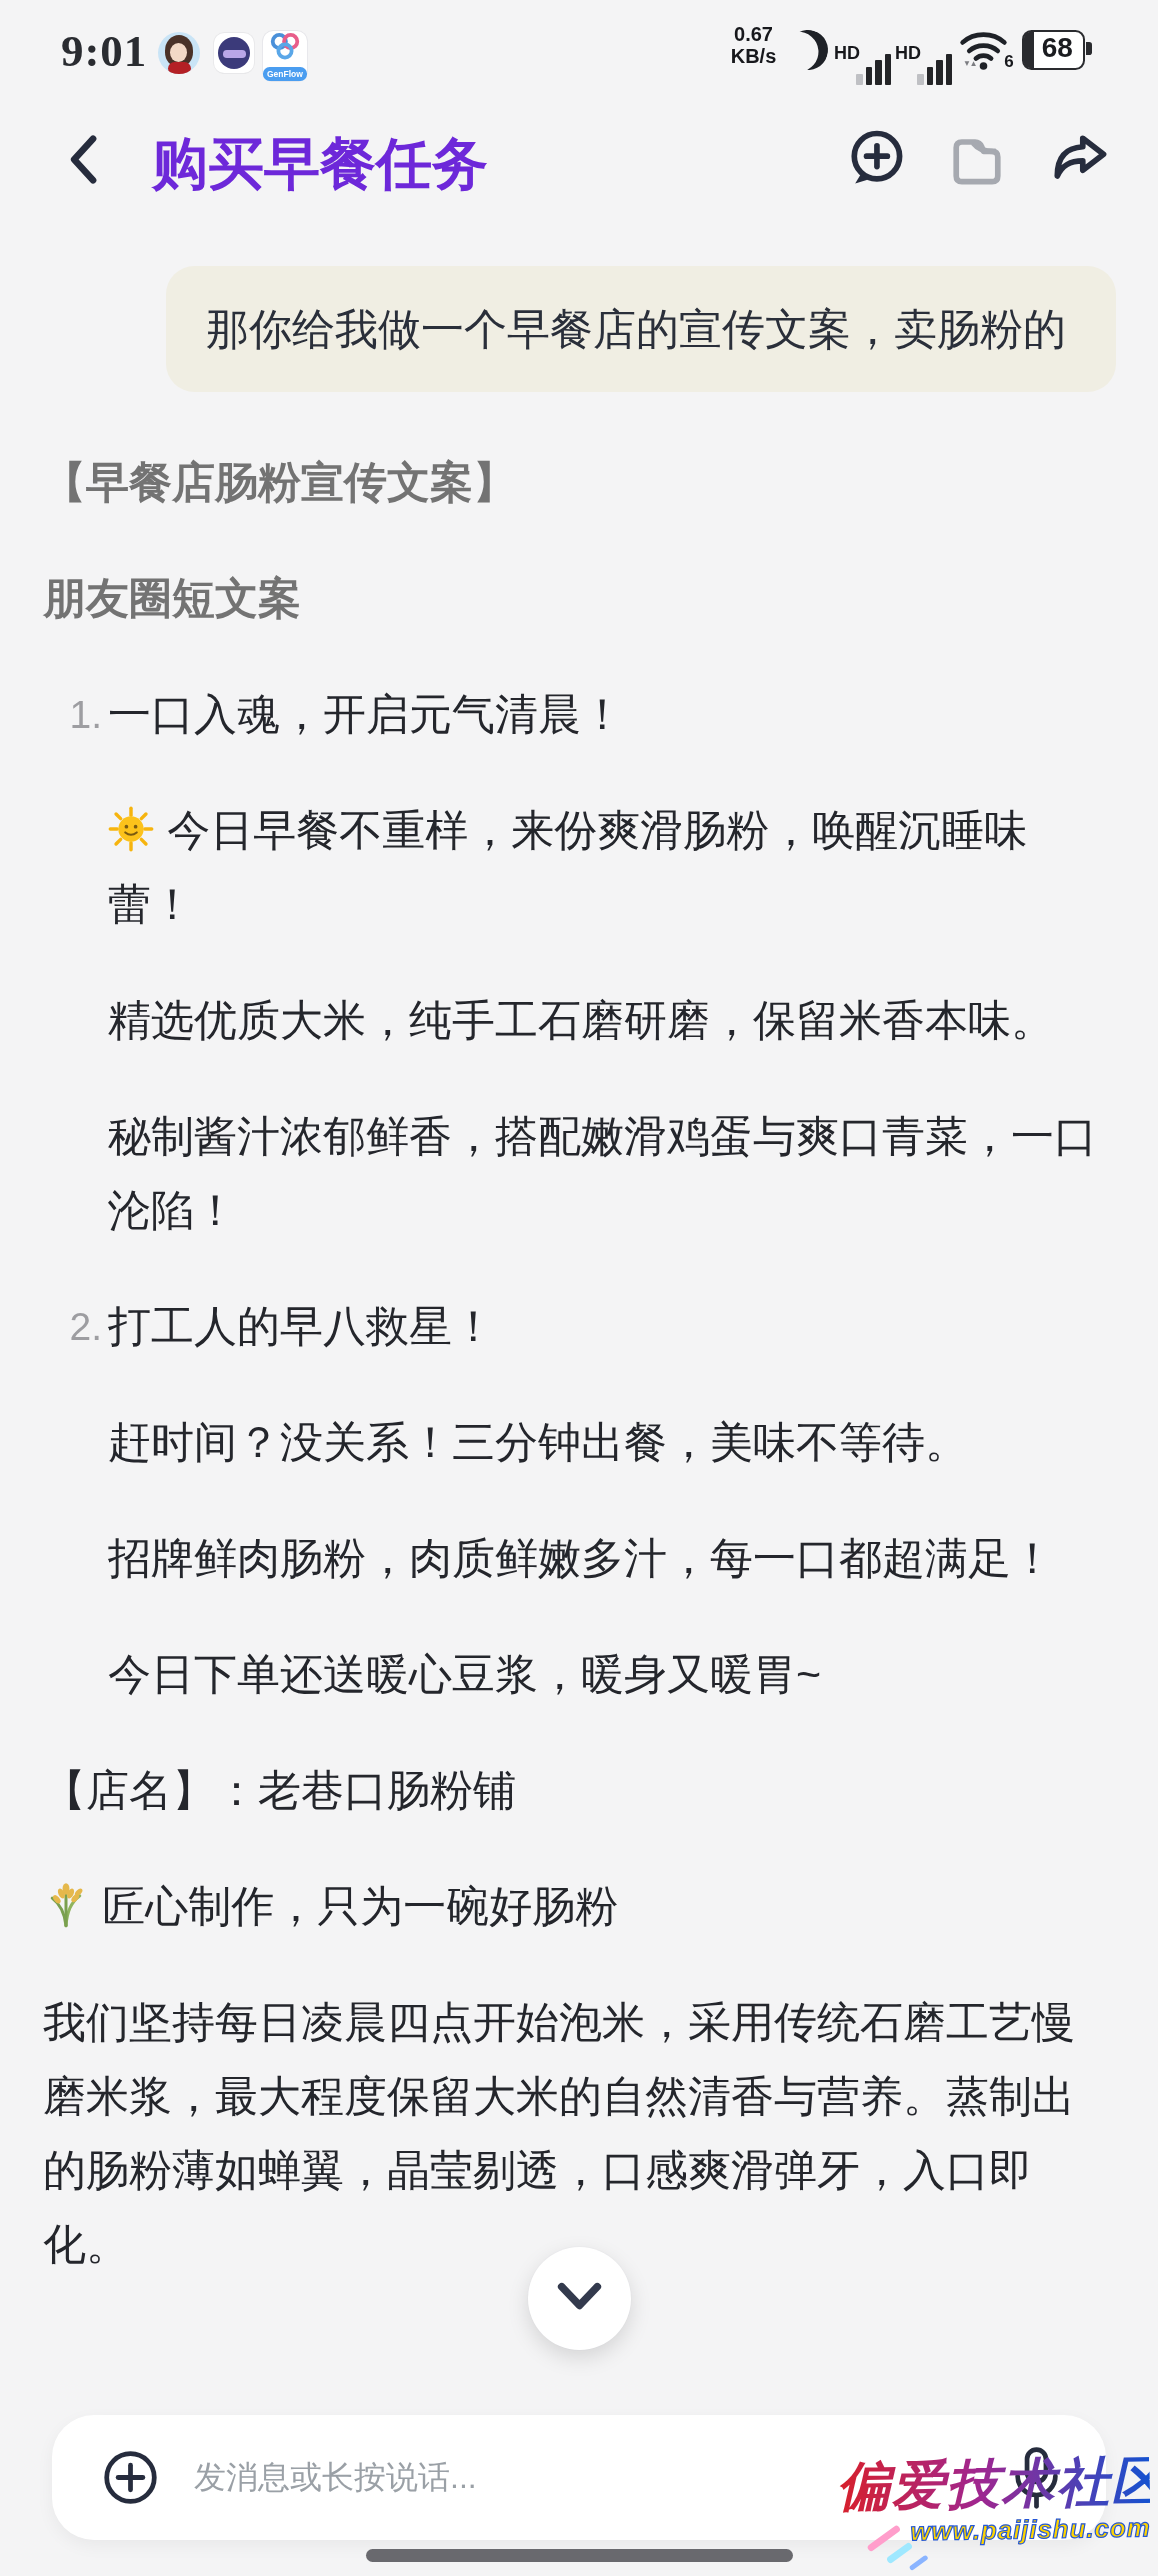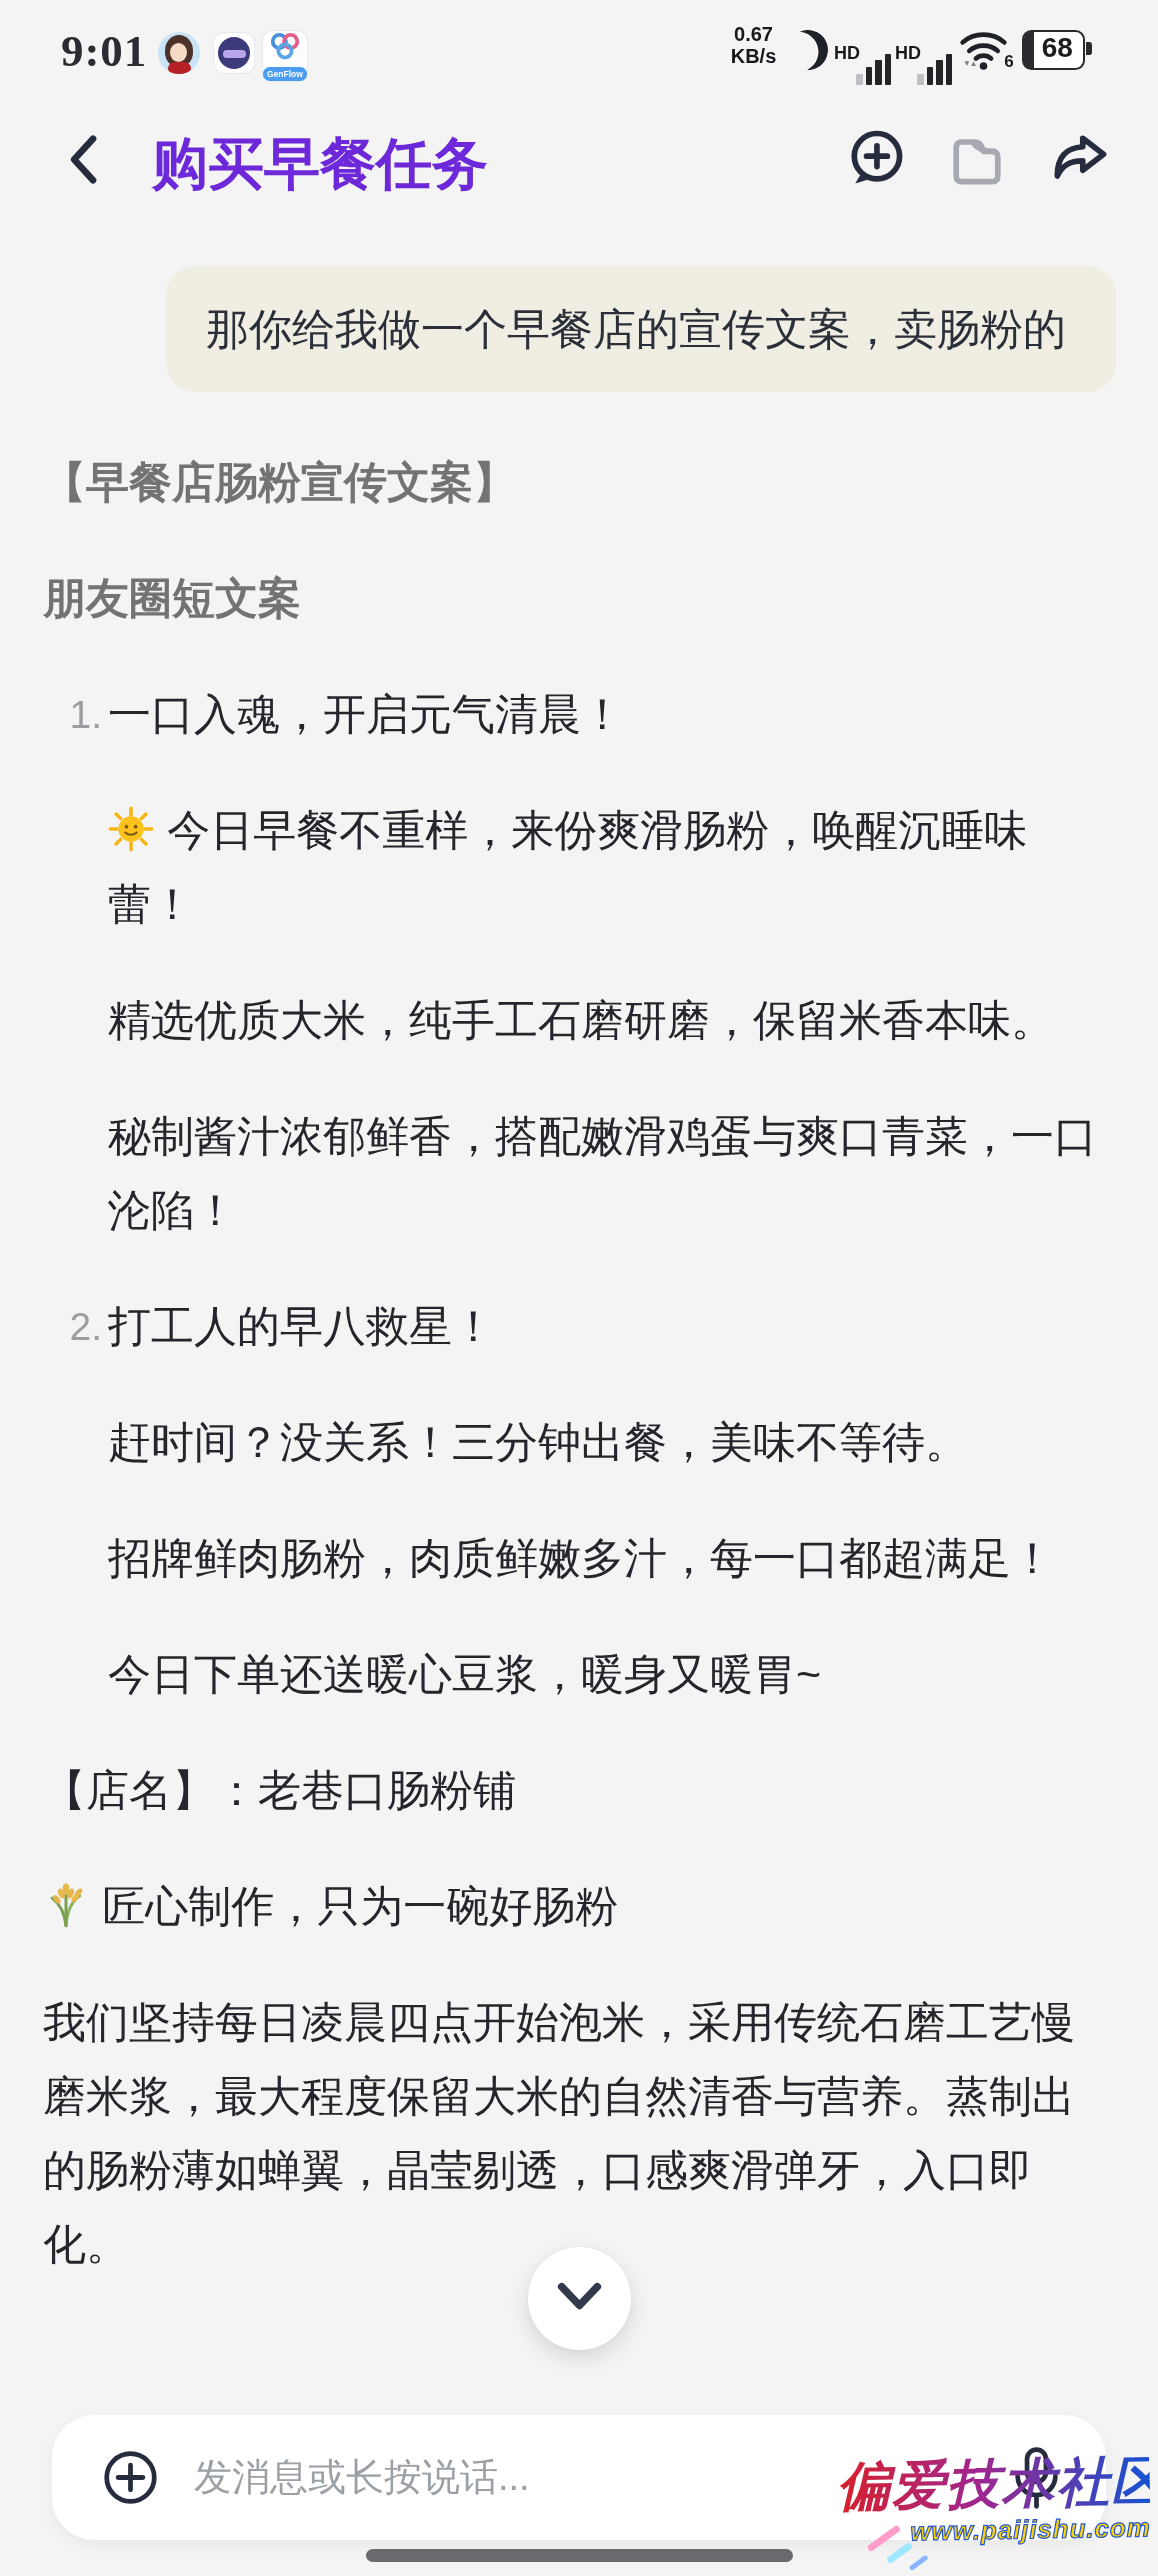--- a/index.html
+++ b/index.html
@@ -57,21 +57,21 @@
   .ind{padding-left:65px;}
   .emoji{display:inline-block;vertical-align:-6.6px;margin-right:13.3px;}
 
   
   .scrolldown{position:absolute;left:528px;top:2247px;width:103px;height:103px;border-radius:50%;background:#ffffff;box-shadow:0 7.6px 21px rgba(0,0,0,0.13),0 0 0 0.9px #f1f1f3;}
   .scrolldown svg{position:absolute;left:27.5px;top:34px;}
 
   
   .composer{position:absolute;left:52px;top:2415px;width:1054px;height:125px;background:#ffffff;border-radius:42px;box-shadow:0 5.7px 17px rgba(0,0,0,0.05);}
   .composer .plus{position:absolute;left:49px;top:33px;width:59px;height:59px;}
-  .composer .ph{position:absolute;left:142px;top:0;height:125px;line-height:125px;font-size:38px;color:#9aa0a6;text-align:center;}
+  .composer .ph{position:absolute;left:142px;top:0;height:125px;line-height:125px;font-size:32px;color:#9aa0a6;text-align:center;}
   .composer .mic{position:absolute;right:40px;top:28.5px;width:59px;height:68px;}
 
   
   .homebar{position:absolute;left:366px;top:2549px;width:427px;height:13.3px;border-radius:7.6px;background:#69696e;}
 
   
   .wm{position:absolute;right:9.5px;top:2449px;width:313px;text-align:right;transform:rotate(-1deg);}
   .wm-title{font-size:53px;font-weight:900;letter-spacing:1.9px;font-style:italic;
     background:linear-gradient(90deg,#d8202a 0%,#a0268f 45%,#1552d0 100%);
     -webkit-background-clip:text;background-clip:text;color:transparent;

